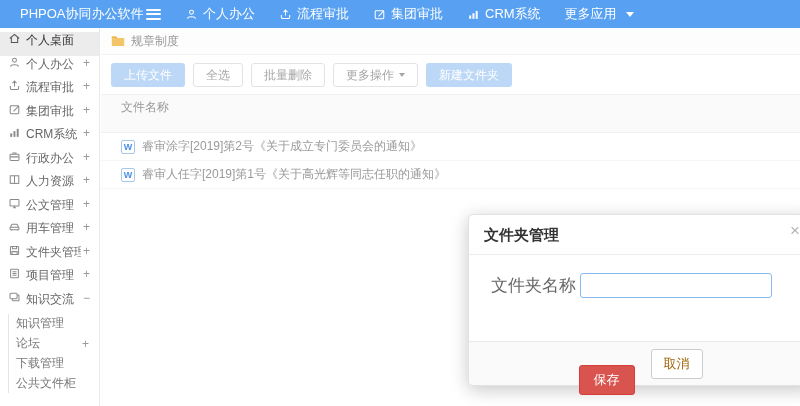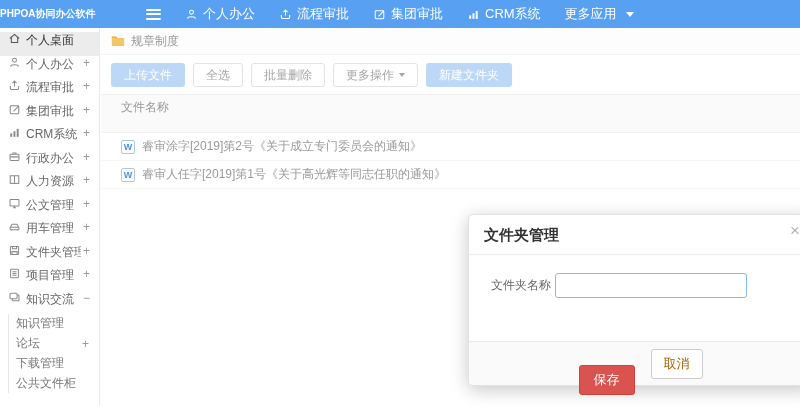--- a/index.html
+++ b/index.html
@@ -4,21 +4,21 @@
 <style>
   * { margin:0; padding:0; box-sizing:border-box; }
   html,body { width:800px; height:406px; overflow:hidden; position:relative;
     font-family:"Liberation Sans","DejaVu Sans",sans-serif; background:#fff; }
 
   svg { display:block; }
 
   
   .topbar { position:absolute; top:0; left:0; right:0; height:28px; background:#57a0f2;
     display:flex; align-items:center; color:#fff; font-size:13px; z-index:5; }
-  .logo { width:136px; padding-left:0; font-weight:bold; font-size:10px; white-space:nowrap; }
+  .logo { width:136px; padding-left:20px; font-weight:normal; font-size:13px; white-space:nowrap; }
   .hamburger { width:15px; height:11px; margin-left:10px; display:flex; flex-direction:column;
     justify-content:space-between; cursor:pointer; }
   .hamburger span { display:block; height:2px; background:#fff; border-radius:1px; }
   .nav-item { display:flex; align-items:center; gap:5px; margin-left:24px; cursor:pointer; white-space:nowrap; }
   .caret { width:0; height:0; border-left:4px solid transparent; border-right:4px solid transparent;
     border-top:5px solid currentColor; margin-left:4px; }
 
   
   .sidebar { position:absolute; top:28px; left:0; width:100px; bottom:0; background:#fff;
     border-right:1px solid #e9e9e9; font-size:12px; color:#666; padding-top:4px; }
@@ -53,21 +53,21 @@
     border-radius:2px; flex:none; }
 
   
   .modal { position:absolute; left:468px; top:214px; width:345px; height:172px; background:#fff;
     border:1px solid #e2e2e2; border-radius:5px; box-shadow:0 4px 18px rgba(0,0,0,.22); z-index:10; }
   .modal-head { height:40px; padding:11px 15px 0 15px; font-size:15px; font-weight:bold; color:#333;
     border-bottom:1px solid #ececec; }
   .modal-close { position:absolute; top:7px; right:12px; color:#b5b5b5; font-size:17px; line-height:1;
     cursor:pointer; }
   .modal-body { padding:18px 0 0 22px; display:flex; align-items:center; }
-  .field-label { font-size:12px; color:#666; margin-right:4px; white-space:nowrap; }
+  .field-label { font-size:17px; color:#666; margin-right:4px; white-space:nowrap; }
   .field-input { width:192px; height:25px; border:1px solid #85baf0; border-radius:3px; padding:0 6px;
     font-size:12px; color:#333; outline:none; font-family:inherit; }
   .modal-foot { position:absolute; left:0; right:0; bottom:0; height:44px; background:#fafafa;
     border-top:1px solid #e9e9e9; border-radius:0 0 5px 5px; display:flex; align-items:center;
     justify-content:center; gap:16px; }
   .btn-save { background:#d9534f; border:1px solid #d43f3a; color:#fff; font-size:13px; padding:5px 14px;
     border-radius:3px; cursor:pointer; font-family:inherit;margin-top:32px; }
   .btn-cancel { background:#fff; border:1px solid #ccc; color:#a16207; font-size:13px; padding:5px 12px;
     border-radius:3px; cursor:pointer; font-family:inherit; }
 </style>

